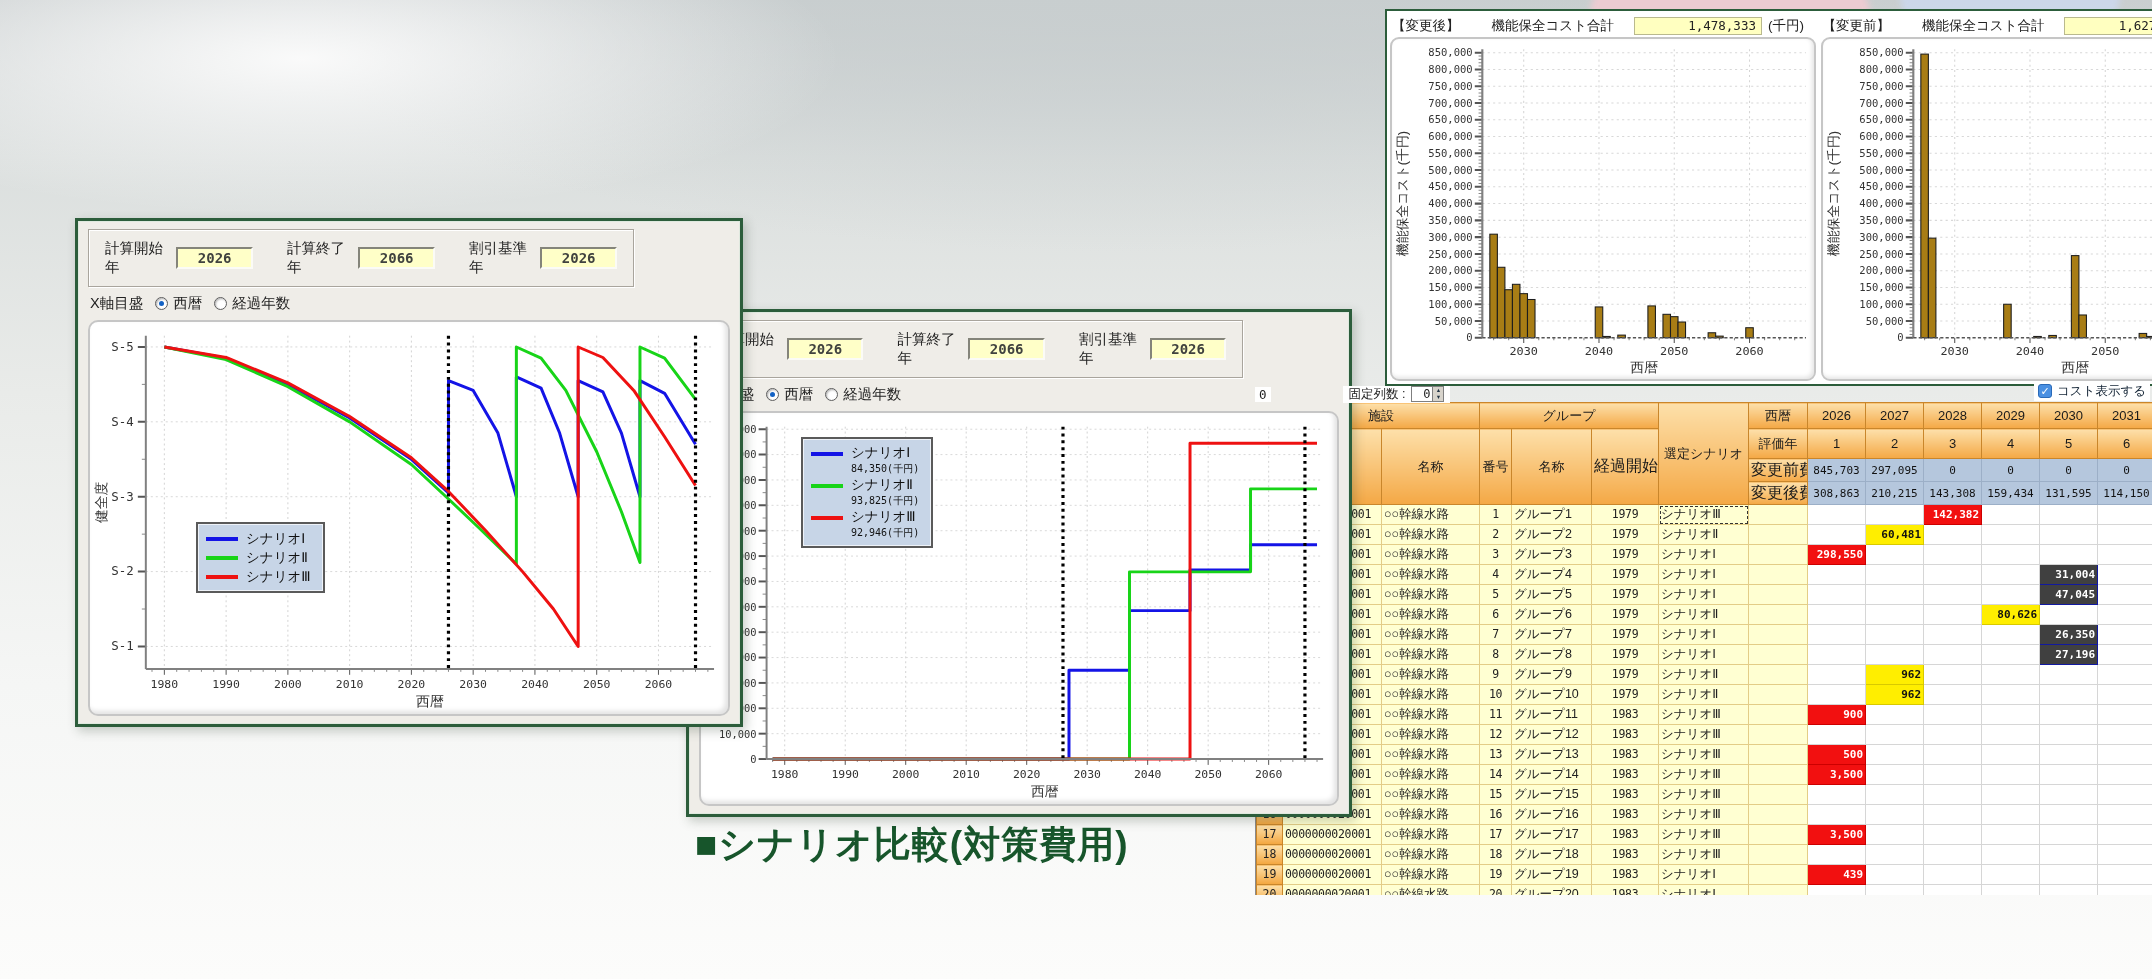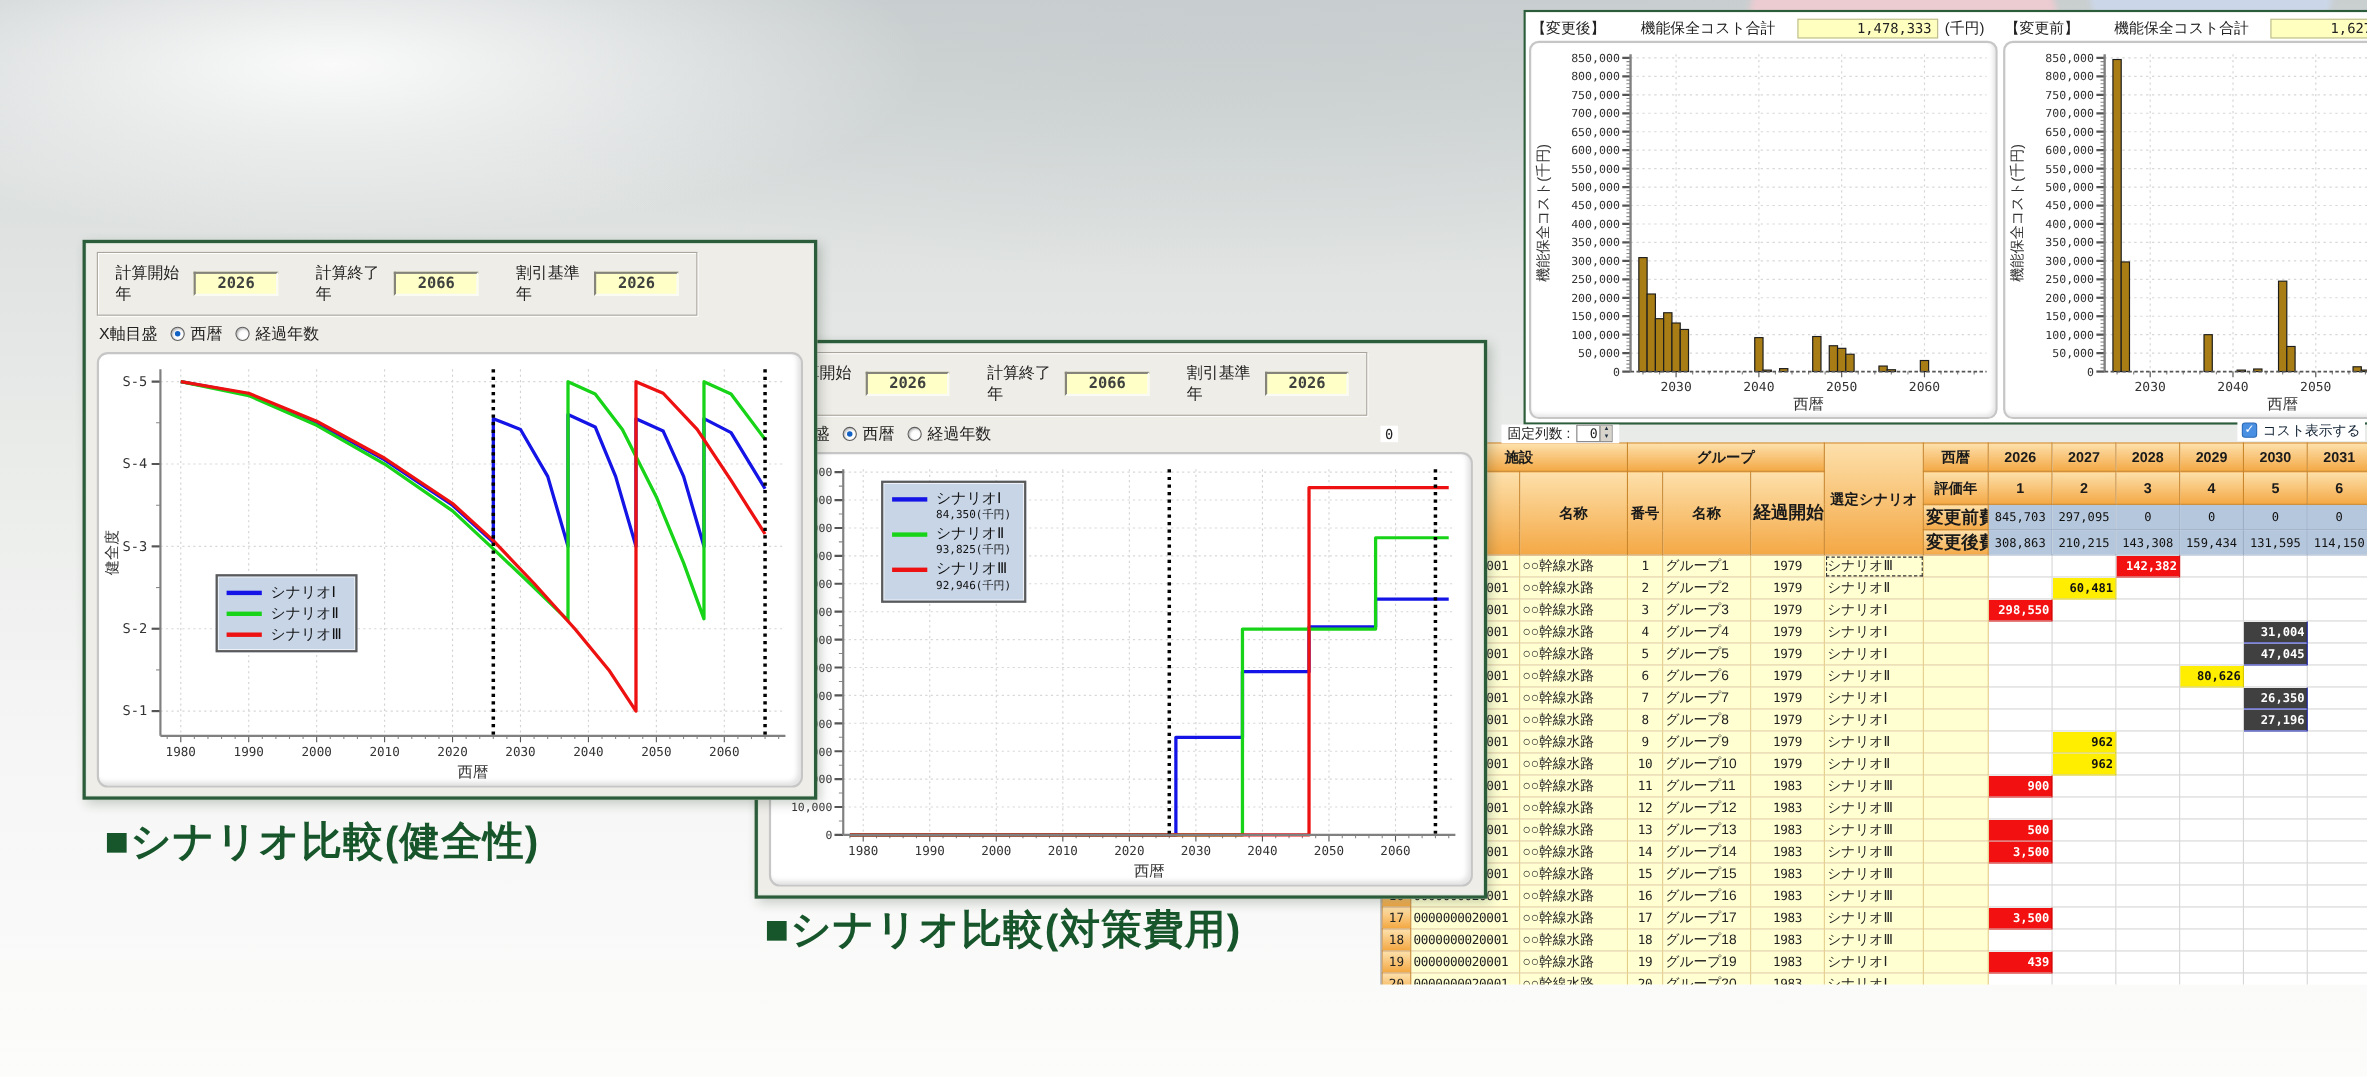--- a/index.html
+++ b/index.html
@@ -49,35 +49,35 @@
   .bar-title .lbl{margin-left:26px;}
   .bar-total{background:#ffffc0;border:1px solid #b9b98e;width:128px;height:18px;text-align:right;
     padding-right:5px;font:12.5px "DejaVu Sans Mono",monospace;line-height:16px;color:#222;margin-left:14px;}
   .bar-chart-panel{flex:1;position:relative;border:2px solid #c6c6c6;border-radius:9px;background:#fff;
     box-shadow:inset -2px -2px 4px #e4e4e4;overflow:hidden;}
   .bar-chart-panel svg{display:block;width:100%;height:100%;}
   
   #table-toolbar{position:absolute;left:1255px;top:386px;width:897px;height:16px;z-index:5;
     display:flex;align-items:center;font-size:12.5px;}
   #table-toolbar .frag{background:#fff;padding:0 4px;font-family:"DejaVu Sans Mono",monospace;}
-  .fixed-group{display:flex;align-items:center;gap:6px;background:#fff;padding:0 6px;margin-left:94px;}
+  .fixed-group{display:flex;align-items:center;gap:6px;background:#fff;padding:0 6px;margin-left:72px;}
   .spin{display:flex;align-items:stretch;border:1px solid #7f7f7f;background:#fff;height:16px;}
   .spin-val{width:20px;text-align:right;padding-right:2px;font:12px "DejaVu Sans Mono",monospace;line-height:14px;}
   .spin-btns{display:flex;flex-direction:column;width:11px;background:#d8d4cc;border-left:1px solid #7f7f7f;}
   .spin-btns span{flex:1;font-size:5.5px;line-height:6px;text-align:center;color:#234;}
   .cb-group{display:flex;align-items:center;gap:5px;background:#fff;padding:1px 4px;margin-left:auto;margin-right:2px;margin-top:-6px;}
   .cb{width:14px;height:14px;border-radius:3px;background:#4a90e2;border:1px solid #2a6ab8;color:#fff;
     font-size:11px;line-height:12px;text-align:center;}
   .cb-label{color:#123;font-size:12.5px;}
   
   #sync-table-wrap{position:absolute;left:1255px;top:402px;width:899px;height:493px;overflow:hidden;
     z-index:1;background:#fff;border-left:1px solid #8a8a8a;}
   table.sync{border-collapse:collapse;table-layout:fixed;width:899px;}
   table.sync th,table.sync td{overflow:hidden;white-space:nowrap;padding:0 2px;}
-  .hO{background:linear-gradient(#fde0aa,#f4a845);border:1px solid #c9862b;font-weight:700;
+  .hO{background:linear-gradient(#fde0aa,#f4a845);border:1px solid #c9862b;font-weight:400;
     font-size:13px;color:#1a1a1a;}
   .hOs{font-size:16px;}
   .hB{background:#b5c7dd;border:1px solid #9cafc7;font:11px "DejaVu Sans Mono",monospace;text-align:center;color:#111;}
   .cNum{background:linear-gradient(#fde0aa,#f3a63f);border:1px solid #c9862b;
     font:11.5px "DejaVu Sans Mono",monospace;text-align:center;}
   .cY{background:#ffffd2;border:1px solid #e3cd87;font-size:12.5px;}
   .cW{background:#ffffff;border:1px solid #d6d6d6;}
   .mono{font-family:"DejaVu Sans Mono",monospace;font-size:11.5px;letter-spacing:-.3px;}
   .ctr{text-align:center;}
   .costcell{font:700 11px "DejaVu Sans Mono",monospace;text-align:right;padding-right:3px;}
@@ -227,21 +227,20 @@
             <span class="lg-sw" style="background: rgb(24, 212, 24);"></span>
             <span>シナリオⅡ</span>
           </div>
           <div class="lg-row">
             <span class="lg-sw" style="background: rgb(238, 17, 17);"></span>
             <span>シナリオⅢ</span>
           </div>
         </div>
       </div>
   </div>
-  <div class="caption" style="left:95px;top:740px;">■シナリオ比較(健全性)</div>
 
   <div class="window" style="left:686px;top:309px;width:666px;height:508px;z-index:2;">
     <div class="groupbox">
       <div class="fld">
         <span>計算開始年</span>
         <span class="fld-value">2026</span>
       </div>
       <div class="fld">
         <span>計算終了年</span>
         <span class="fld-value">2066</span>

